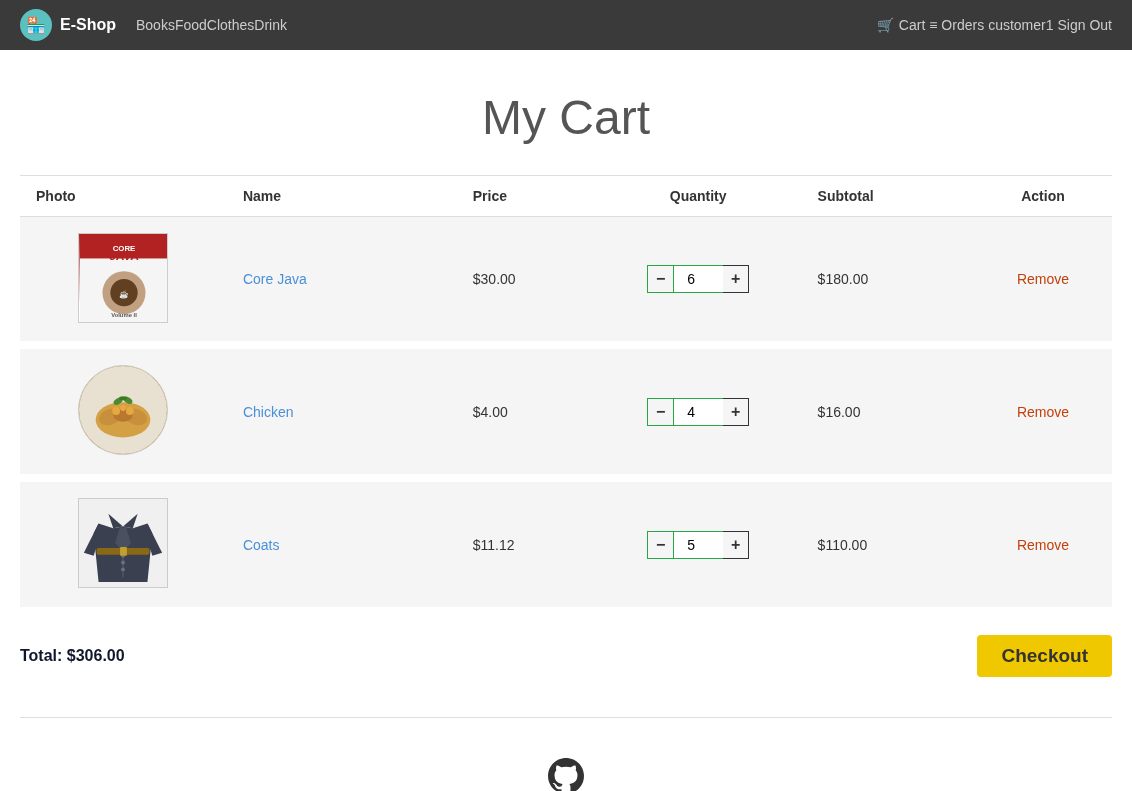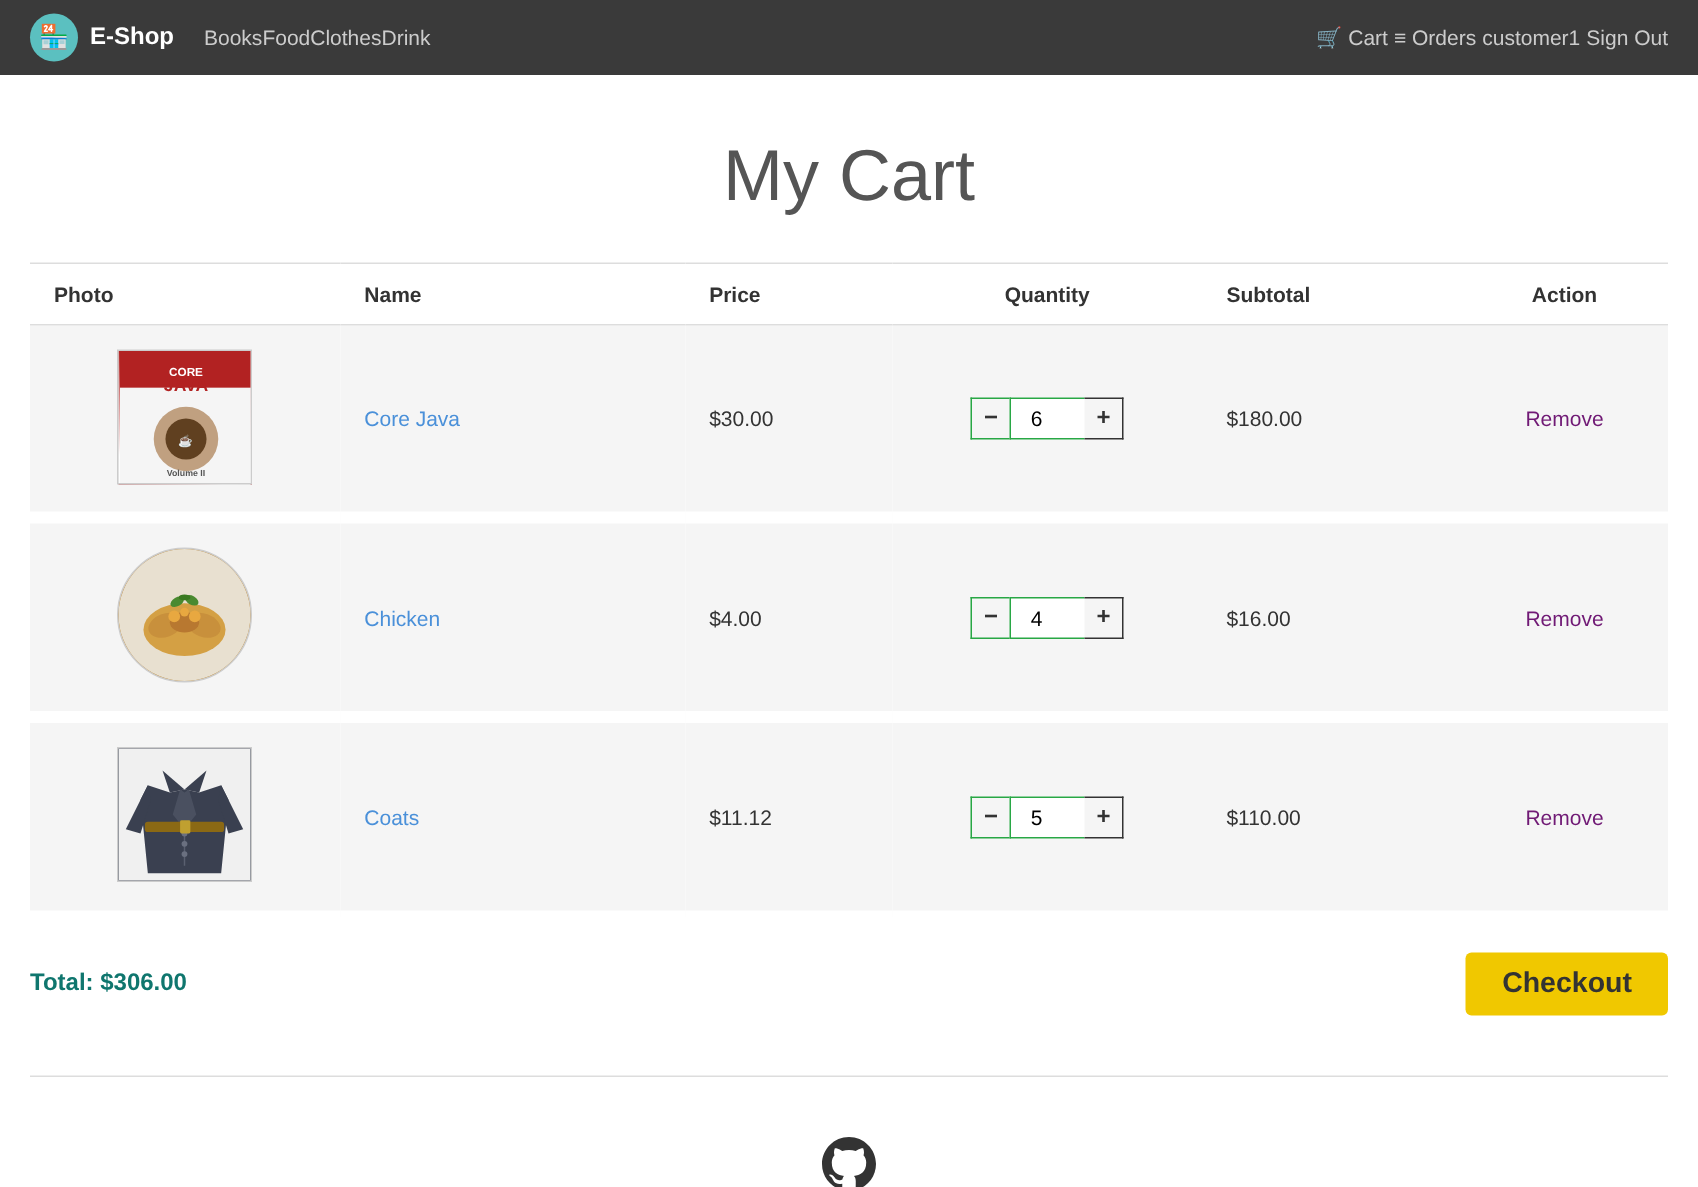--- a/index.html
+++ b/index.html
@@ -137,38 +137,38 @@
       width: 50px;
       height: 28px;
       border: 1px solid #28a745;
       border-left: 1px solid #28a745;
       border-right: none;
       text-align: center;
       font-size: 14px;
       outline: none;
     }
     .remove-link {
-      color: #701a75;
+      color: #c2410c;
       text-decoration: none;
       cursor: pointer;
       font-size: 14px;
     }
 
     
     .cart-footer {
       display: flex;
       align-items: center;
       justify-content: space-between;
       padding: 20px 20px;
       border-top: none;
     }
     .total-text {
       font-size: 16px;
       font-weight: bold;
-      color: #0f766e;
+      color: #0f172a;
     }
     .checkout-btn {
       background: #f0c800;
       color: #333;
       border: none;
       padding: 10px 24px;
       font-size: 19px;
       font-weight: bold;
       border-radius: 4px;
       cursor: pointer;

